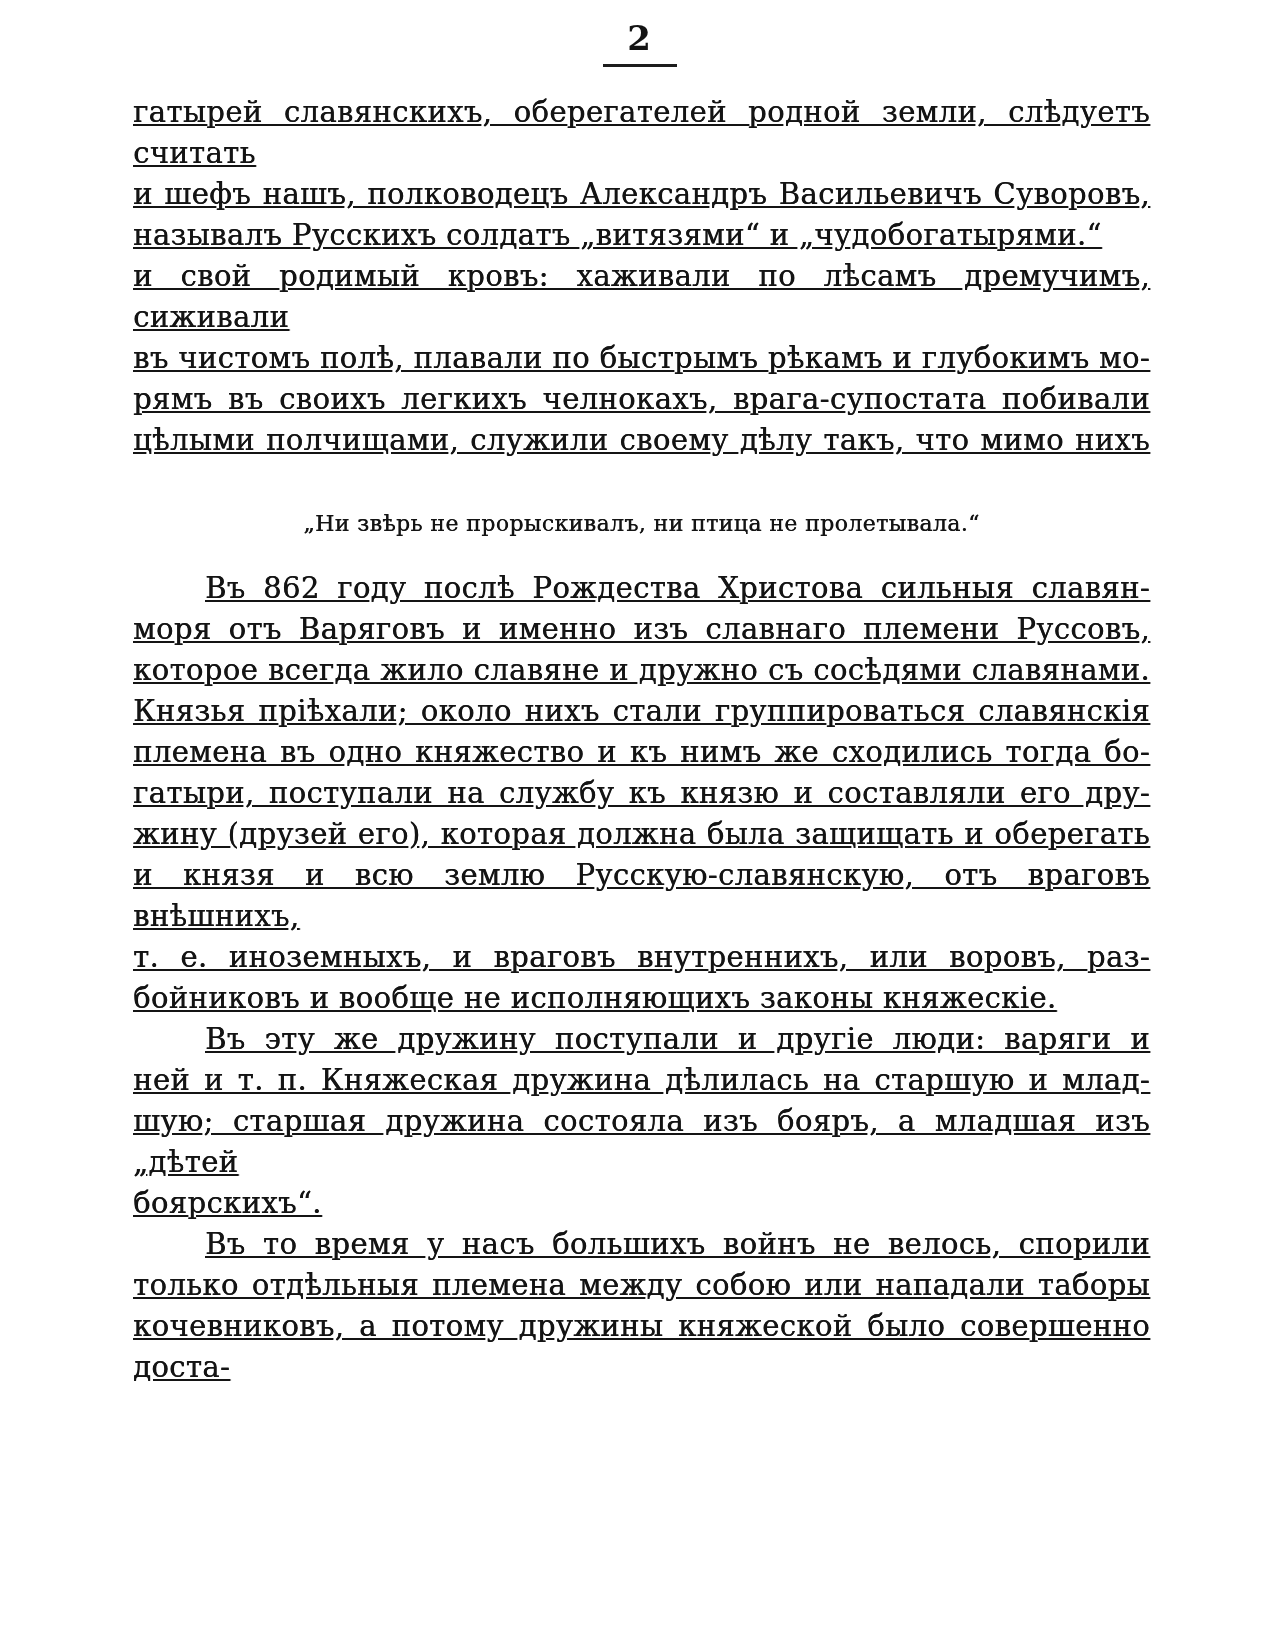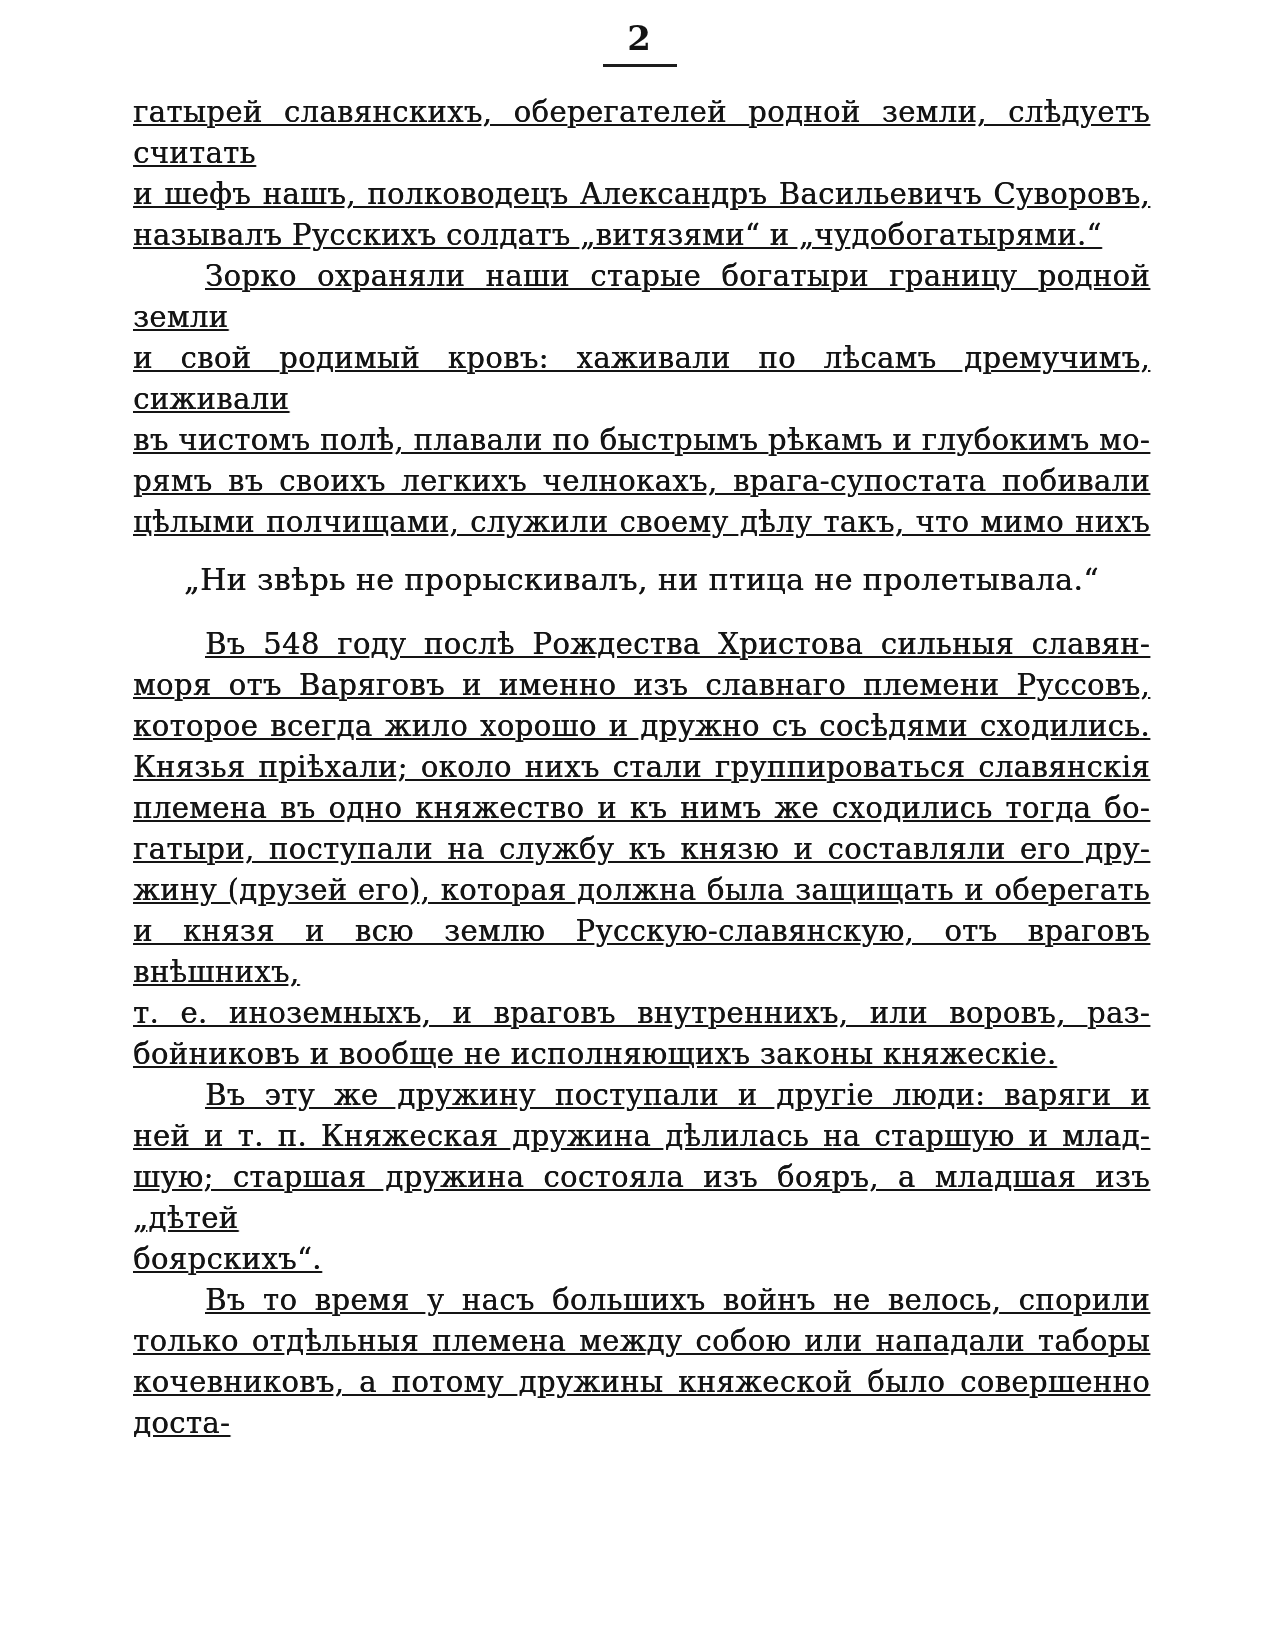--- a/index.html
+++ b/index.html
@@ -56,22 +56,22 @@
   }
   .line.indent {
     text-indent: 72px;
   }
   .line.end {
     text-align-last: left;
   }
   .quote-line {
     text-align: center;
     text-align-last: center;
-    font-size: 30px;
-    margin: 16px 0 24px 0;
+    font-size: 22px;
+    margin: 42px 0 24px 0;
     line-height: 41px;
   }
 </style>
 </head>
 <body>
 
 <div class="page">
 
   <div class="folio">
     <div class="folio-number">2</div>
@@ -80,33 +80,32 @@
 
   <div class="text-block">
 
     <div class="para">
       <div class="line">гатырей славянскихъ, оберегателей родной земли, слѣдуетъ считать</div>
       <div class="line">и шефъ нашъ, полководецъ Александръ Васильевичъ Суворовъ,</div>
       <div class="line end">называлъ Русскихъ солдатъ „витязями“ и „чудобогатырями.“</div>
     </div>
 
     <div class="para">
-      <div class="line indent">Зорко охраняли наши старые богатыри границу родной земли</div>
       <div class="line">и свой родимый кровъ: хаживали по лѣсамъ дремучимъ, сиживали</div>
       <div class="line">въ чистомъ полѣ, плавали по быстрымъ рѣкамъ и глубокимъ мо-</div>
       <div class="line">рямъ въ своихъ легкихъ челнокахъ, врага-супостата побивали</div>
       <div class="line">цѣлыми полчищами, служили своему дѣлу такъ, что мимо нихъ</div>
     </div>
 
     <div class="quote-line">„Ни звѣрь не прорыскивалъ, ни птица не пролетывала.“</div>
 
     <div class="para">
-      <div class="line indent">Въ 548 году послѣ Рождества Христова сильныя славян-</div>
+      <div class="line indent">Въ 862 году послѣ Рождества Христова сильныя славян-</div>
       <div class="line">моря отъ Варяговъ и именно изъ славнаго племени Руссовъ,</div>
-      <div class="line">которое всегда жило хорошо и дружно съ сосѣдями сходились.</div>
+      <div class="line">которое всегда жило славяне и дружно съ сосѣдями славянами.</div>
       <div class="line">Князья пріѣхали; около нихъ стали группироваться славянскія</div>
       <div class="line">племена въ одно княжество и къ нимъ же сходились тогда бо-</div>
       <div class="line">гатыри, поступали на службу къ князю и составляли его дру-</div>
       <div class="line">жину (друзей его), которая должна была защищать и оберегать</div>
       <div class="line">и князя и всю землю Русскую-славянскую, отъ враговъ внѣшнихъ,</div>
       <div class="line">т. е. иноземныхъ, и враговъ внутреннихъ, или воровъ, раз-</div>
       <div class="line end">бойниковъ и вообще не исполняющихъ законы княжескіе.</div>
     </div>
 
     <div class="para">

